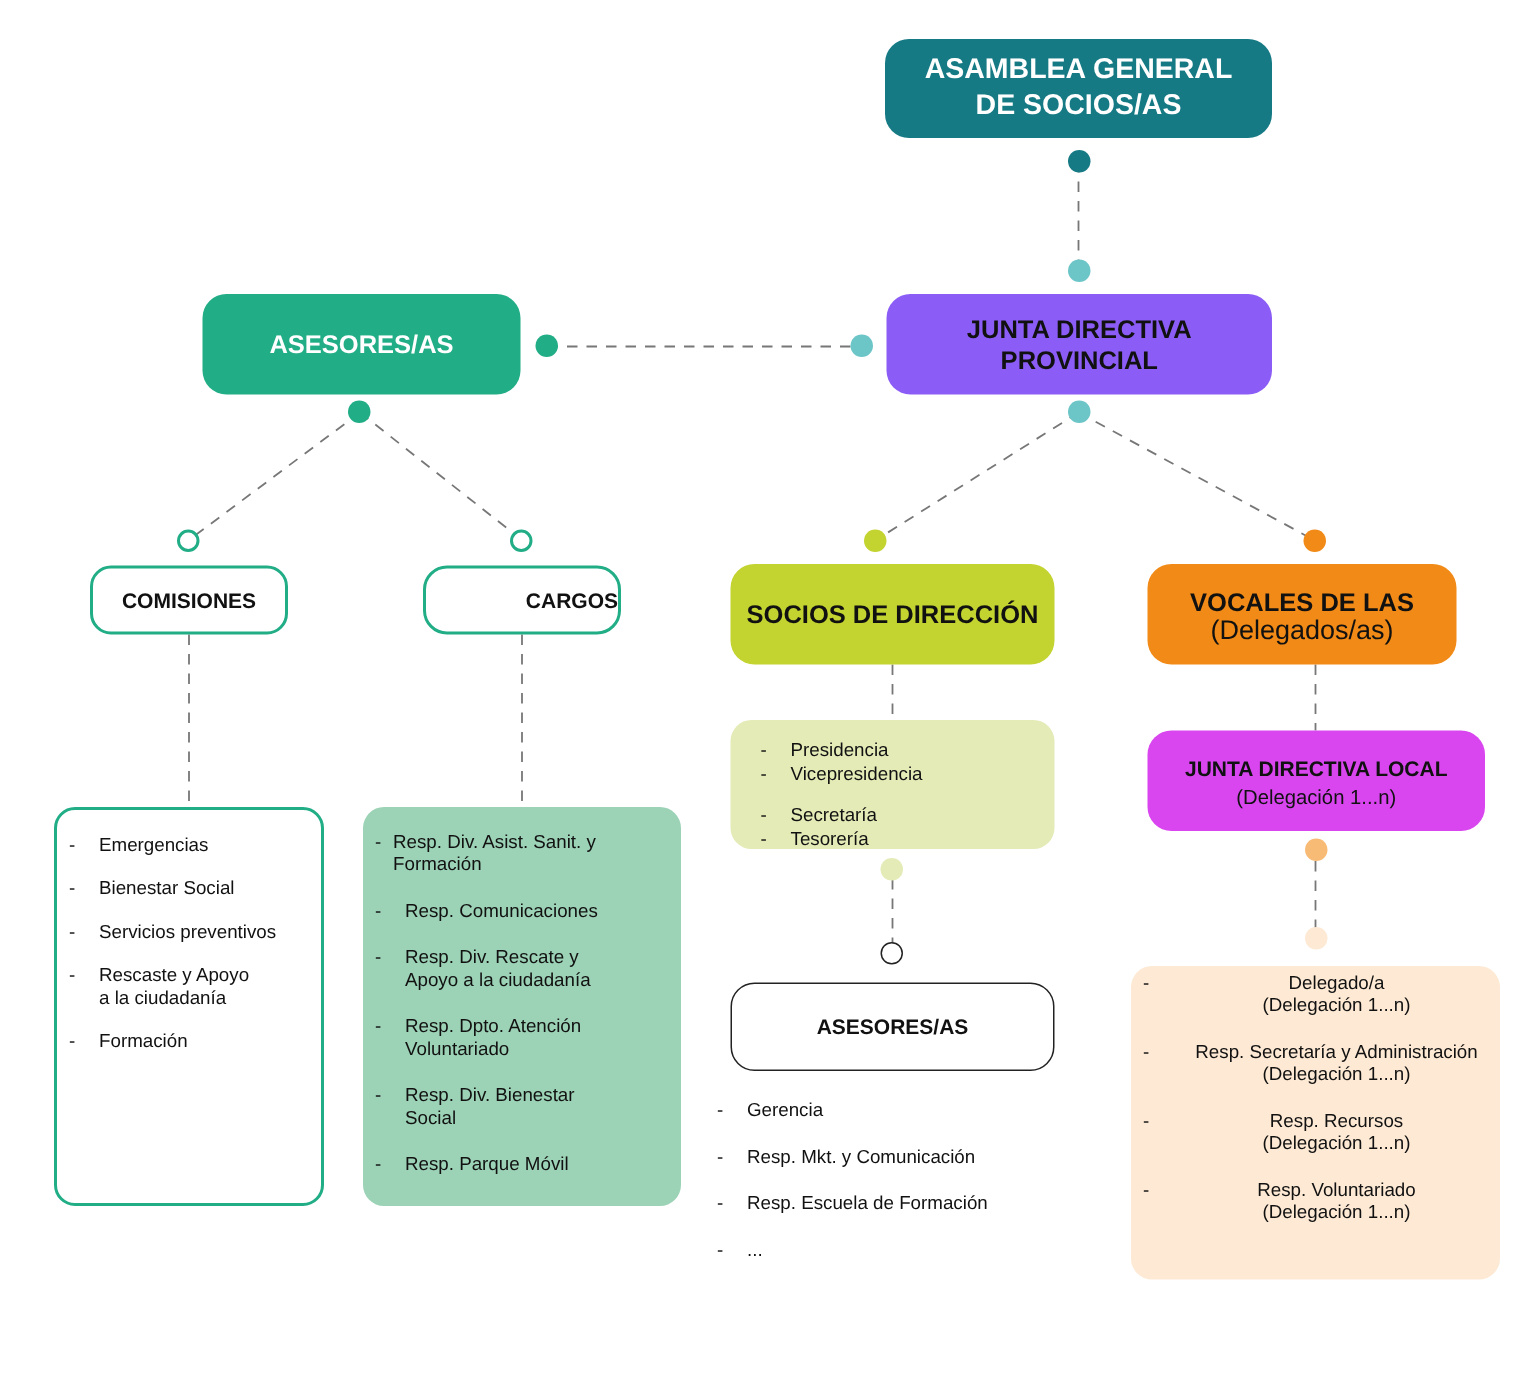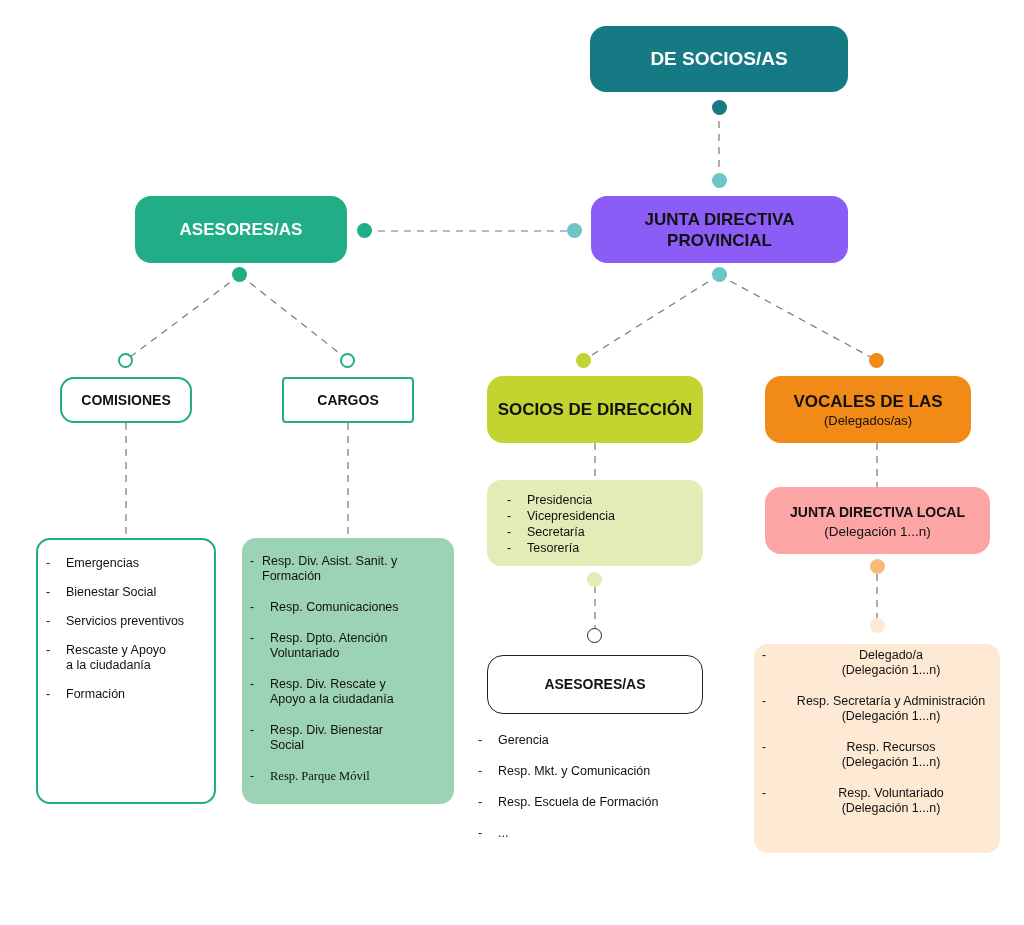--- a/index.html
+++ b/index.html
@@ -46,50 +46,51 @@
 <div class="dot" style="left:118px;top:353px;border:2px solid #21ad86;background:#fff;"></div>
 <div class="dot" style="left:340px;top:353px;border:2px solid #21ad86;background:#fff;"></div>
 <div class="dot" style="left:576px;top:353px;background:#c3d32f;"></div>
 <div class="dot" style="left:869px;top:353px;background:#f18a16;"></div>
 <div class="dot" style="left:587px;top:572px;background:#e4ebb7;"></div>
 <div class="dot" style="left:587px;top:628px;border:1.5px solid #222;background:#fff;"></div>
 <div class="dot" style="left:870px;top:559px;background:#f8bb76;"></div>
 <div class="dot" style="left:870px;top:618px;background:#fde9d4;"></div>
 
 <div class="box" style="left:590px;top:26px;width:258px;height:66px;background:#167a85;">
+  <span class="title-lg">ASAMBLEA GENERAL</span>
   <span class="title-lg">DE SOCIOS/AS</span>
 </div>
 
 <div class="box" style="left:591px;top:196px;width:257px;height:67px;background:#8b5cf6;">
   <span class="title">JUNTA DIRECTIVA</span>
   <span class="title">PROVINCIAL</span>
 </div>
 
 <div class="box" style="left:135px;top:196px;width:212px;height:67px;background:#21ad86;">
   <span class="title" style="color:#fff;">ASESORES/AS</span>
 </div>
 
 <div class="box" style="left:60px;top:377px;width:132px;height:46px;border:2px solid #21ad86;background:#fff;border-radius:14px;">
   <span class="title" style="font-size:14px;">COMISIONES</span>
 </div>
 
-<div class="box" style="left:282px;top:377px;width:132px;height:46px;border:2px solid #21ad86;background:#fff;border-radius:4px;">
+<div class="box" style="left:282px;top:377px;width:132px;height:46px;border:2px solid #21ad86;background:#fff;border-radius:16px;align-items:flex-end;">
   <span class="title" style="font-size:14px;">CARGOS</span>
 </div>
 
 <div class="box" style="left:487px;top:376px;width:216px;height:67px;background:#c3d32f;">
   <span class="title">SOCIOS DE DIRECCIÓN</span>
 </div>
 
 <div class="box" style="left:765px;top:376px;width:206px;height:67px;background:#f18a16;">
   <span class="title">VOCALES DE LAS</span>
-  <span class="sub" style="font-size:13px;">(Delegados/as)</span>
+  <span class="sub" style="font-size:18px;">(Delegados/as)</span>
 </div>
 
-<div class="box" style="left:765px;top:487px;width:225px;height:67px;background:#fca5a5;">
+<div class="box" style="left:765px;top:487px;width:225px;height:67px;background:#d946ef;">
   <span class="title" style="font-size:14px;">JUNTA DIRECTIVA LOCAL</span>
   <span class="sub" style="font-size:13.5px;">(Delegación 1...n)</span>
 </div>
 
 <div class="box" style="left:487px;top:655px;width:216px;height:59px;border:1.5px solid #222;background:#fff;border-radius:16px;">
   <span class="title" style="font-size:14px;">ASESORES/AS</span>
 </div>
 
 <div class="list" id="list-comisiones" style="left:36px;top:538px;width:180px;height:266px;border:2px solid #21ad86;background:#fff;padding-top:16px;">
   <ul>
@@ -115,43 +116,43 @@
 <div class="list" id="list-cargos" style="left:242px;top:538px;width:212px;height:266px;background:#9cd2b6;padding-top:16px;">
   <ul>
       <li style="margin-bottom: 16px; padding-left: 20px;">
         <div>Resp. Div. Asist. Sanit. y</div>
         <div>Formación</div>
       </li>
       <li style="margin-bottom: 16px;">
         <div>Resp. Comunicaciones</div>
       </li>
       <li style="margin-bottom: 16px;">
+        <div>Resp. Div. Rescate y</div>
+        <div>Apoyo a la ciudadanía</div>
+      </li>
+      <li style="margin-bottom: 16px;">
         <div>Resp. Dpto. Atención</div>
         <div>Voluntariado</div>
-      </li>
-      <li style="margin-bottom: 16px;">
-        <div>Resp. Div. Rescate y</div>
-        <div>Apoyo a la ciudadanía</div>
       </li>
       <li style="margin-bottom: 16px;">
         <div>Resp. Div. Bienestar</div>
         <div>Social</div>
       </li>
-      <li style="margin-bottom: 12px; font-family: Liberation Serif, serif;">
+      <li style="margin-bottom: 12px;">
         <div>Resp. Parque Móvil</div>
       </li>
     </ul>
 </div>
 
 <div class="list" id="list-direccion" style="left:487px;top:480px;width:216px;height:86px;background:#e4ebb7;padding-top:12px;padding-left:12px;font-size:12.5px;line-height:16px;">
   <ul>
       <li style="margin-bottom: 0px;">
         <div>Presidencia</div>
       </li>
-      <li style="margin-bottom: 0px;">
+      <li style="margin-bottom: 11px;">
         <div>Vicepresidencia</div>
       </li>
       <li style="margin-bottom: 0px;">
         <div>Secretaría</div>
       </li>
       <li style="margin-bottom: 0px;">
         <div>Tesorería</div>
       </li>
     </ul>
 </div>

